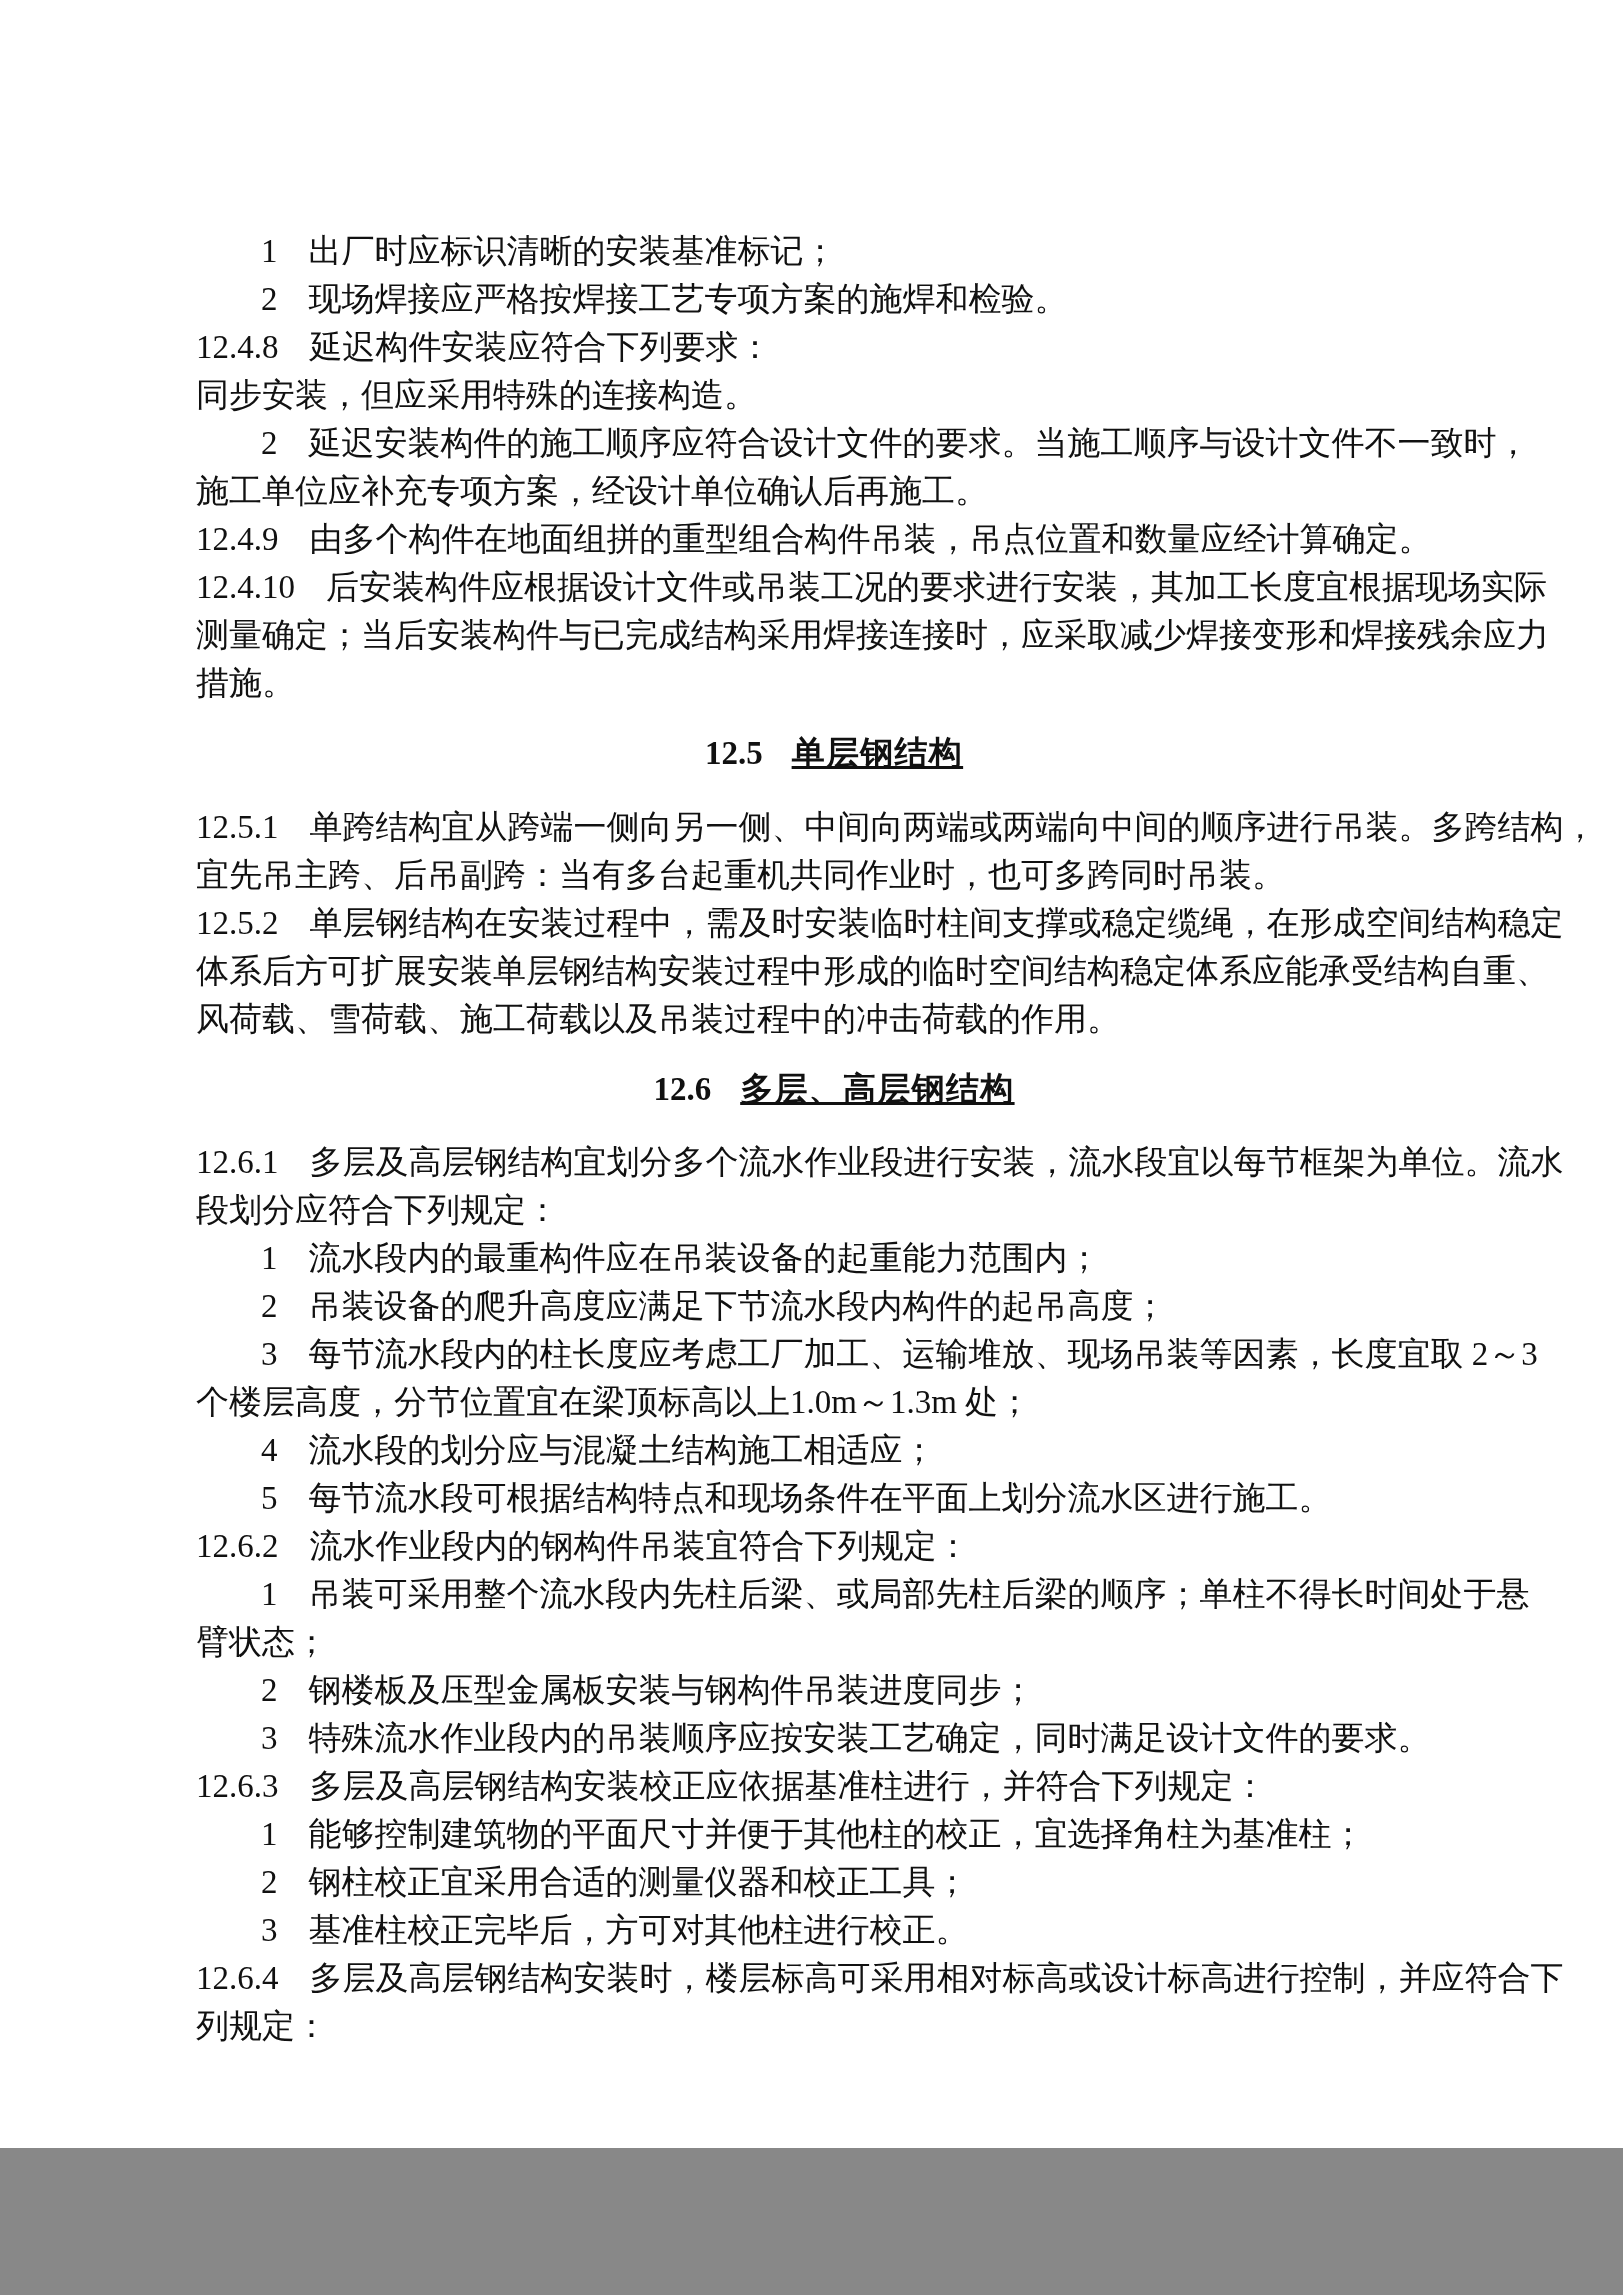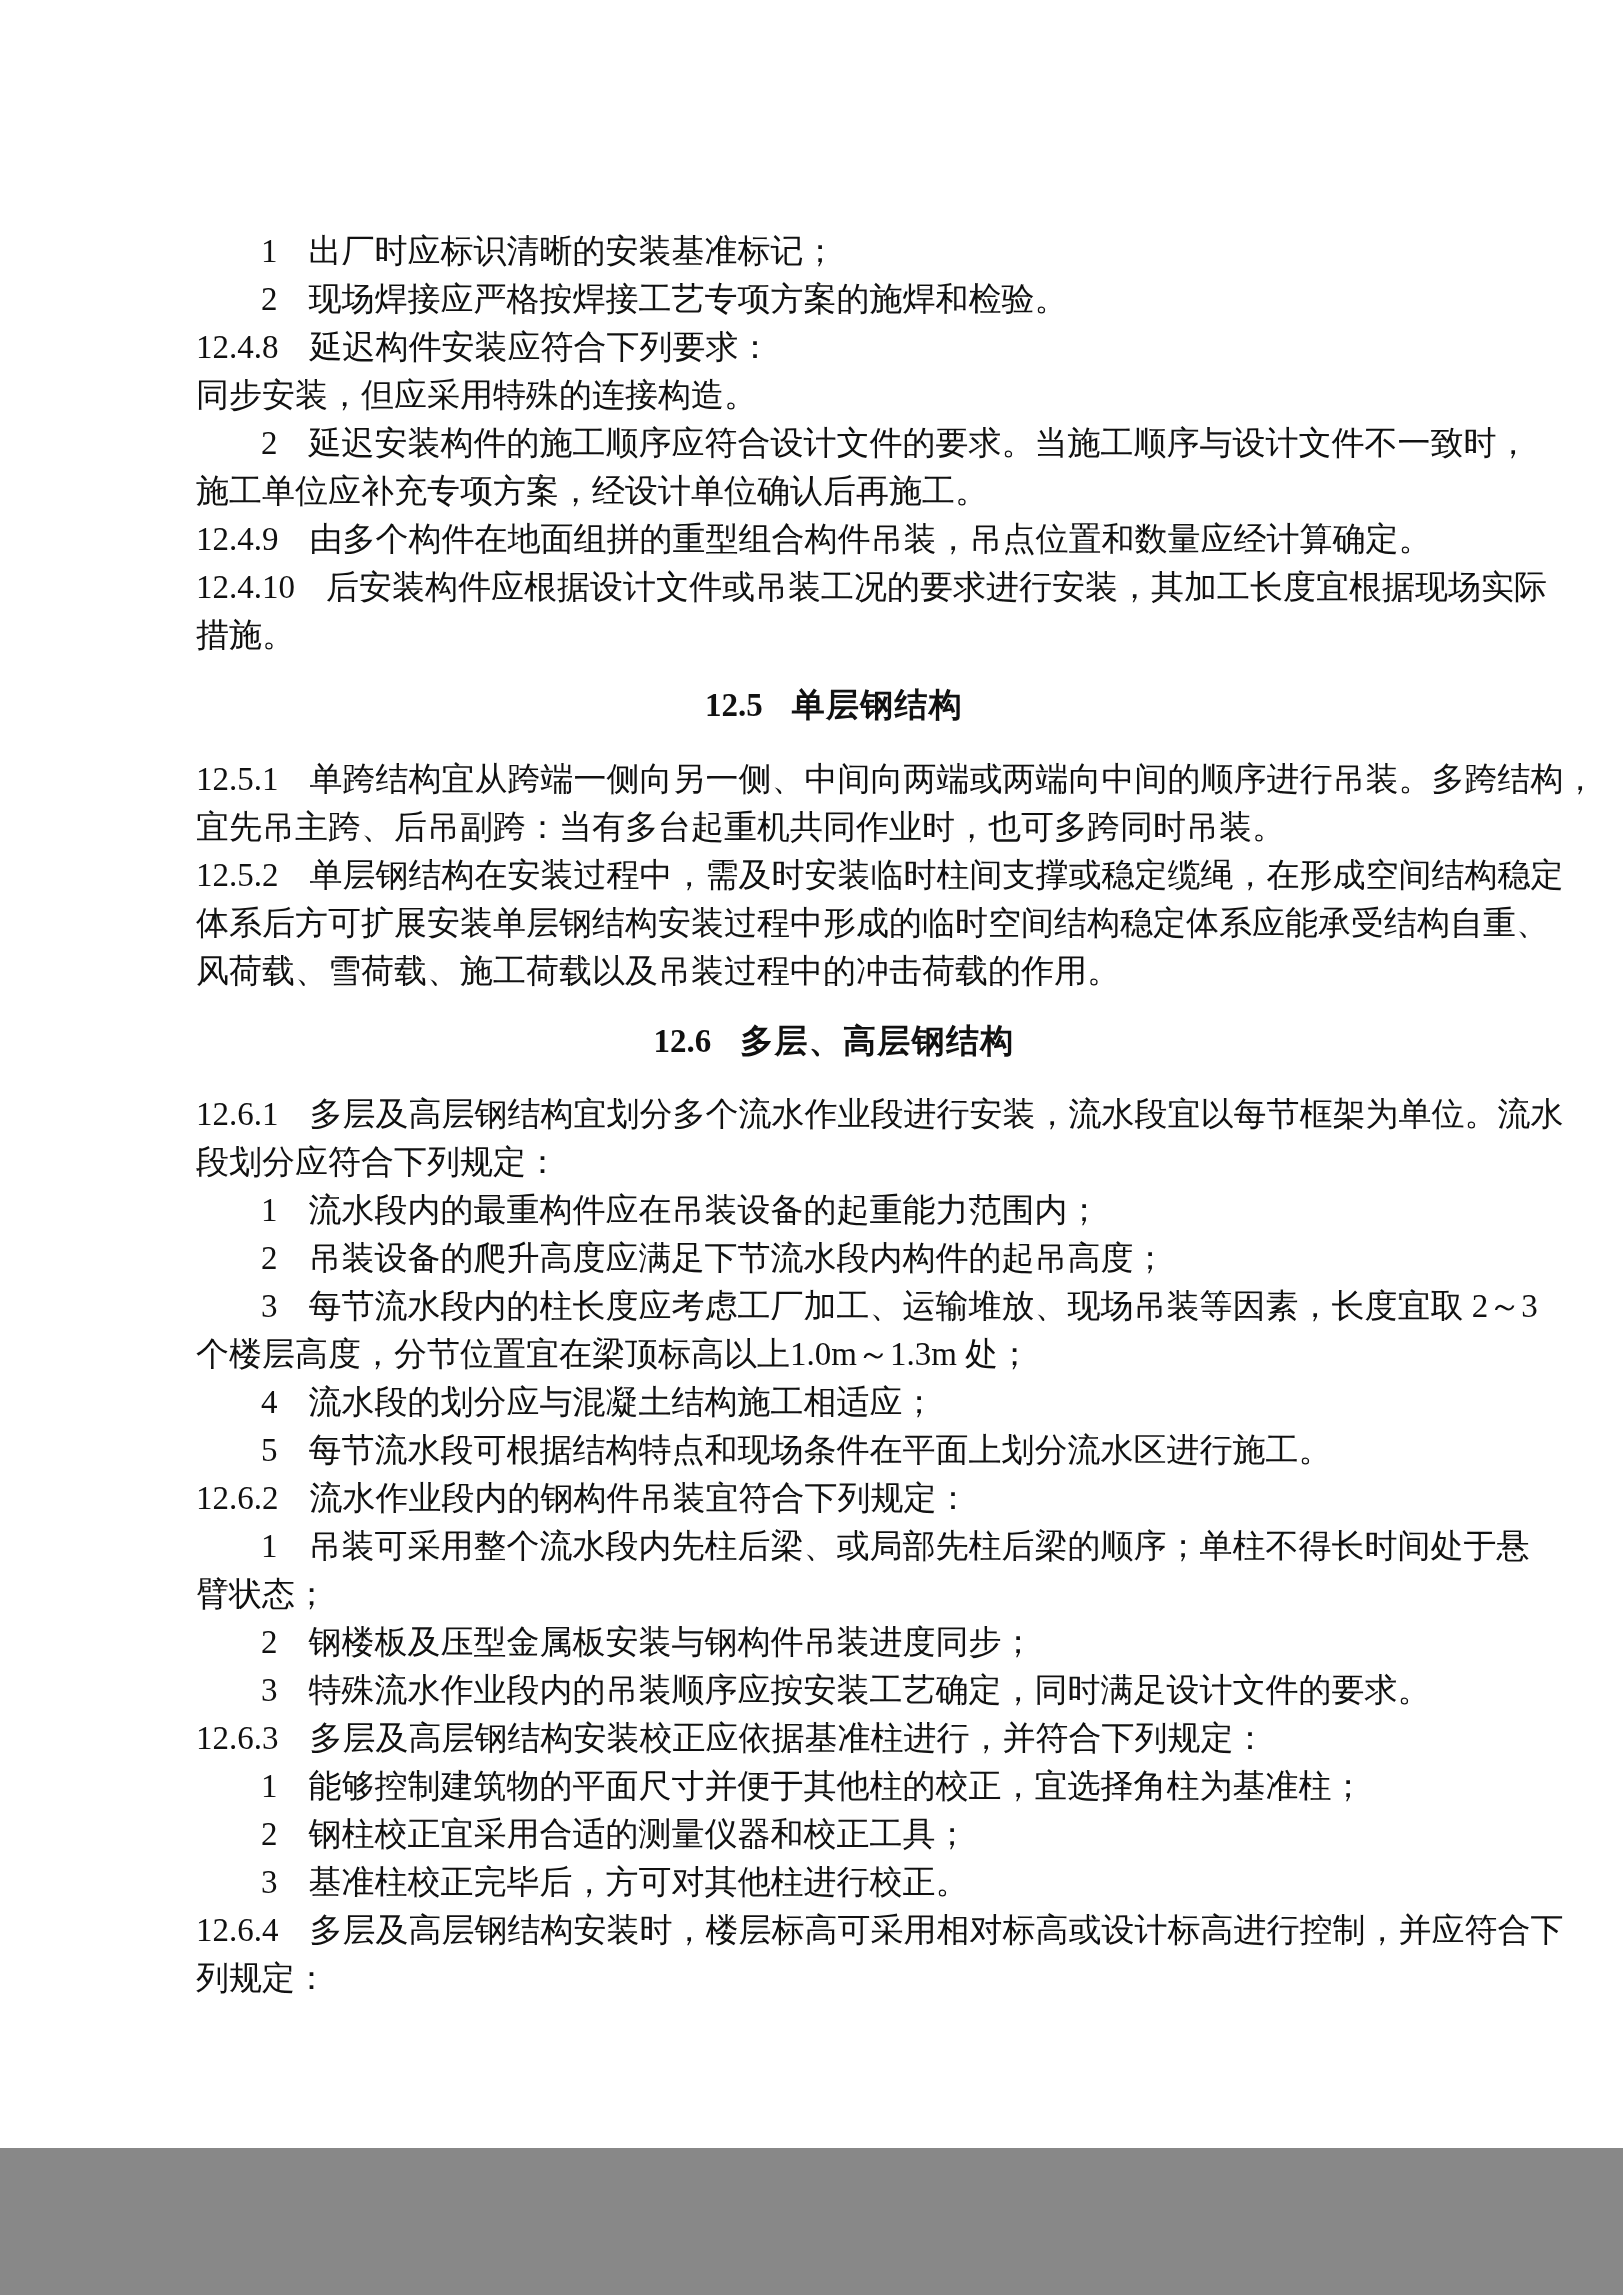--- a/index.html
+++ b/index.html
@@ -38,20 +38,21 @@
   }
   .hnum{
     font-family:"Liberation Serif","DejaVu Serif",serif;
     font-weight:700;
     margin-right:29px;
   }
   .htitle{
     font-family:"Liberation Sans","DejaVu Sans",sans-serif;
     font-weight:700;
     letter-spacing:1.3px;
+    text-decoration:underline;
   }
   .page-number{
     position:absolute;
     left:1400px;top:2127px;
     font-size:29px;
     font-family:"Liberation Serif","DejaVu Serif",serif;
     margin-top:32px;
   }
 </style>
 </head>
@@ -61,20 +62,21 @@
   <div class="content">
 
     <div class="ln item"><span class="num">1</span><span class="txt">出厂时应标识清晰的安装基准标记；</span></div>
     <div class="ln item"><span class="num">2</span><span class="txt">现场焊接应严格按焊接工艺专项方案的施焊和检验。</span></div>
     <div class="ln clause"><span class="num">12.4.8</span><span class="txt">延迟构件安装应符合下列要求：</span></div>
     <div class="ln flush"><span class="txt">同步安装，但应采用特殊的连接构造。</span></div>
     <div class="ln item"><span class="num">2</span><span class="txt">延迟安装构件的施工顺序应符合设计文件的要求。当施工顺序与设计文件不一致时，</span></div>
     <div class="ln flush"><span class="txt">施工单位应补充专项方案，经设计单位确认后再施工。</span></div>
     <div class="ln clause"><span class="num">12.4.9</span><span class="txt">由多个构件在地面组拼的重型组合构件吊装，吊点位置和数量应经计算确定。</span></div>
     <div class="ln clause"><span class="num">12.4.10</span><span class="txt">后安装构件应根据设计文件或吊装工况的要求进行安装，其加工长度宜根据现场实际</span></div>
+    <div class="ln flush"><span class="txt">测量确定；当后安装构件与已完成结构采用焊接连接时，应采取减少焊接变形和焊接残余应力</span></div>
     <div class="ln flush"><span class="txt">措施。</span></div>
 
     <div class="heading"><span class="hnum">12.5</span><span class="htitle">单层钢结构</span></div>
 
     <div class="ln clause"><span class="num">12.5.1</span><span class="txt">单跨结构宜从跨端一侧向另一侧、中间向两端或两端向中间的顺序进行吊装。多跨结构，</span></div>
     <div class="ln flush"><span class="txt">宜先吊主跨、后吊副跨：当有多台起重机共同作业时，也可多跨同时吊装。</span></div>
     <div class="ln clause"><span class="num">12.5.2</span><span class="txt">单层钢结构在安装过程中，需及时安装临时柱间支撑或稳定缆绳，在形成空间结构稳定</span></div>
     <div class="ln flush"><span class="txt">体系后方可扩展安装单层钢结构安装过程中形成的临时空间结构稳定体系应能承受结构自重、</span></div>
     <div class="ln flush"><span class="txt">风荷载、雪荷载、施工荷载以及吊装过程中的冲击荷载的作用。</span></div>
 

